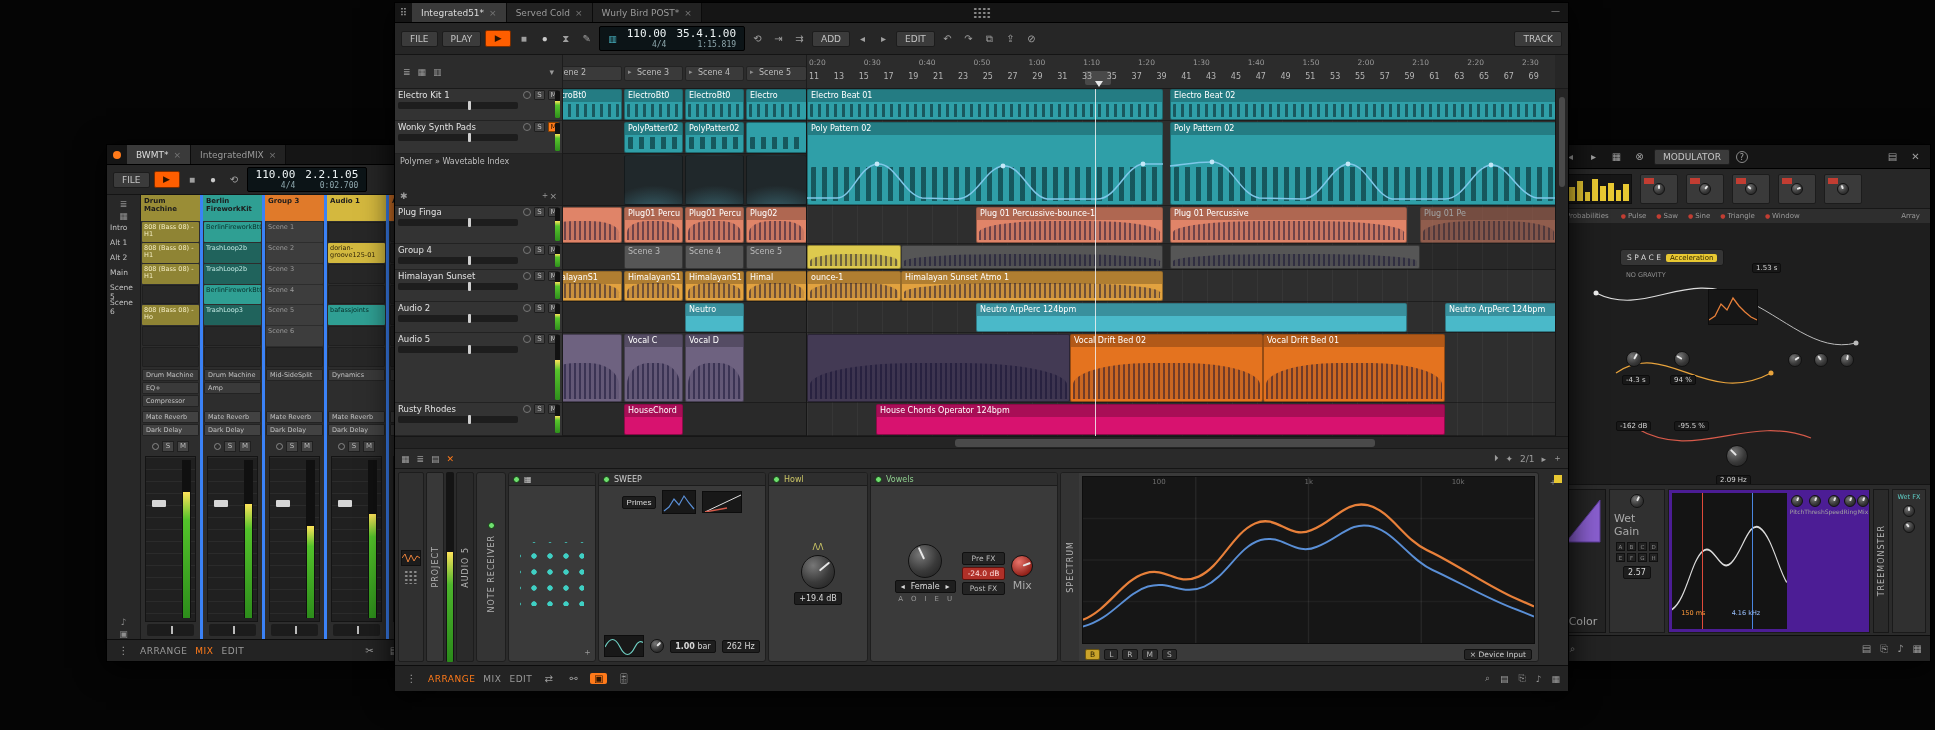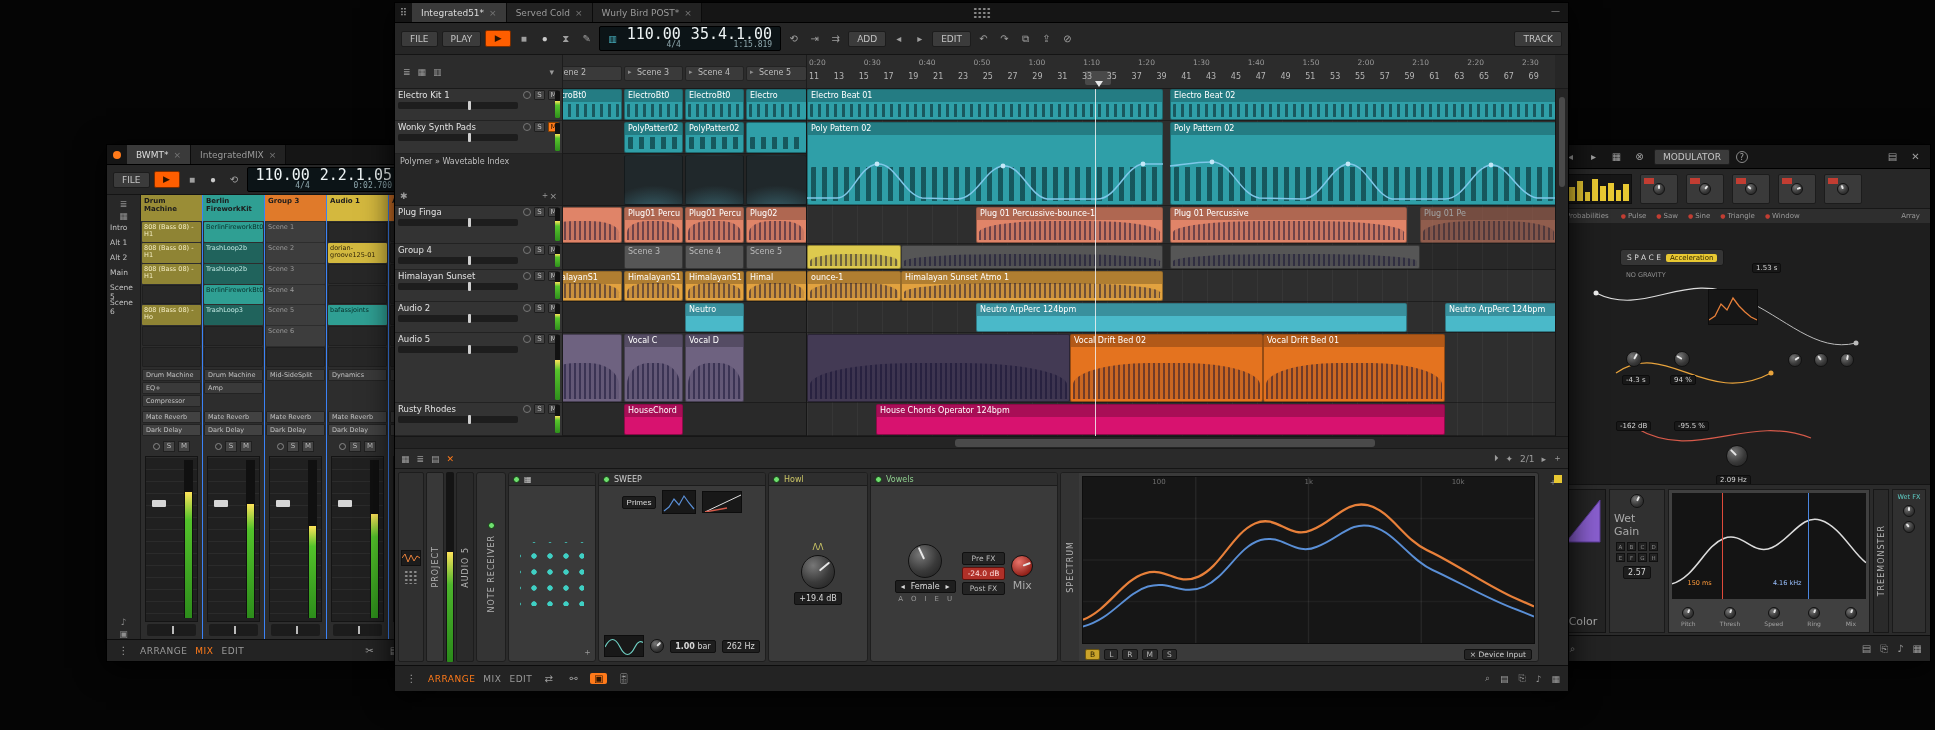--- a/index.html
+++ b/index.html
@@ -11,21 +11,21 @@
 .titlebar{display:flex;align-items:center;background:#151515;border-bottom:1px solid #000;color:#9a9a9a;font-size:9px;position:relative}
 .tab{display:flex;align-items:center;gap:5px;padding:0 9px;height:100%;background:#222;border-right:1px solid #0b0b0b;white-space:nowrap}
 .tab.active{background:#3a3a3a;color:#ddd}
 .tclose{color:#777;font-size:9px}
 .transport{display:flex;align-items:center;gap:4px;background:#262626;border-bottom:1px solid #141414;padding:0 6px}
 .tbtn{background:#3b3b3b;border:1px solid #1c1c1c;color:#c5c5c5;font-size:9px;padding:2px 8px;border-radius:2px;font-family:inherit}
 .playbtn{background:#ff5e00;border:1px solid #7a2d00;color:#2a1200;width:26px;height:17px;border-radius:2px;font-size:9px;line-height:1}
 .tico{color:#9f9f9f;background:none;border:none;width:17px;text-align:center;font-size:10px}
 .tico.rec{color:#c9c9c9}
 .display{background:#0c1417;border:1px solid #000;border-radius:2px;display:flex;gap:10px;padding:1px 8px;align-items:center}
-.disp-main{font-family:"DejaVu Sans Mono",monospace;font-size:15px;color:#eef4f5;text-align:right;line-height:12px}
+.disp-main{font-family:"DejaVu Sans Mono",monospace;font-size:11px;color:#eef4f5;text-align:right;line-height:12px}
 .disp-sub{font-family:"DejaVu Sans Mono",monospace;font-size:8px;color:#8fa8ae;text-align:right;line-height:9px}
 .dotgrid{width:18px;height:11px;background-image:radial-gradient(#8f8f8f 1px,transparent 1.3px);background-size:4.5px 4px}
 .vtext{writing-mode:vertical-rl;transform:rotate(180deg);font-size:8px;letter-spacing:1px;color:#b5b5b5;text-align:center}
 .knob{position:relative;border-radius:50%;background:radial-gradient(circle at 35% 30%,#777,#3a3a3a 55%,#242424 90%);border:1px solid #121212}
 .knob .ptr{position:absolute;inset:0}
 .knob .ptr::before{content:"";position:absolute;top:1px;left:50%;margin-left:-1px;width:2px;height:42%;background:#e6e6e6;border-radius:1px}
 .k34{width:34px;height:34px}.k22{width:22px;height:22px}.k16{width:16px;height:16px}.k14{width:14px;height:14px}.k12{width:12px;height:12px}
 .valbox{background:#1e1e1e;border:1px solid #101010;color:#d8d8d8;font-size:8px;padding:1px 4px;border-radius:2px;white-space:nowrap}
 .toolbar{display:flex;align-items:center;gap:8px;background:#232323;border-top:1px solid #0d0d0d;padding:0 8px}
 .vbtn{background:none;border:none;color:#9b9b9b;font-size:9px;letter-spacing:.5px;font-family:inherit}
@@ -127,21 +127,21 @@
 
 .win-left{left:106px;top:144px;width:306px;height:518px;z-index:1;background:#303030}
 .win-left .titlebar{height:20px}
 .windot{width:8px;height:8px;border-radius:50%;background:#ff7a1a;margin:0 6px}
 .win-left .transport{height:30px}
 .lw-body{position:absolute;left:0;top:50px;right:0;bottom:22px;display:flex;overflow:hidden}
 .lw-side{width:34px;background:#282828;border-right:1px solid #191919;display:flex;flex-direction:column;align-items:center;padding-top:4px;gap:2px}
 .lw-side .ic{color:#8f8f8f;font-size:9px}
 .lw-scene{font-size:7.5px;color:#c3c3c3;height:15px;width:100%;text-align:left;padding-left:3px}
 .lw-channels{flex:1;display:flex;overflow:hidden}
-.lw-ch{width:62px;min-width:62px;border-right:1px solid #3b82f6;display:flex;flex-direction:column;background:#2d2d2d}
+.lw-ch{width:62px;min-width:62px;border-right:3px solid #3b82f6;display:flex;flex-direction:column;background:#2d2d2d}
 .lw-ch-head{height:26px;font-size:7px;color:#1d1d1d;padding:2px 3px;font-weight:bold;overflow:hidden;line-height:8px}
 .lw-ch:nth-child(1) .lw-ch-head{background:#9a8d36}.lw-ch:nth-child(2) .lw-ch-head{background:#2f9f93}
 .lw-ch:nth-child(3) .lw-ch-head{background:#e07a2a}.lw-ch:nth-child(4) .lw-ch-head{background:#d4b83e}
 .lw-ch:nth-child(5) .lw-ch-head{background:#e07a2a}
 .lw-clips{height:147px;display:flex;flex-direction:column;gap:1px;padding:1px}
 .lc{height:20px;border-radius:1px;font-size:6.5px;line-height:7px;padding:2px 2px;overflow:hidden;color:#10201e}
 .lc-olive{background:#8f8434;color:#f4edc2}.lc-teal{background:#2f9f93;color:#06302b}
 .lc-tealdark{background:#20635c;color:#bfe8e2}.lc-scene{background:#3d3d3d;color:#9a9a9a}
 .lc-yellow{background:#d3b93f;color:#33270a}.lc-empty{background:#272727;border:1px solid #1f1f1f}
 .lw-devs{height:42px;padding:1px;display:flex;flex-direction:column;gap:1px}
@@ -185,21 +185,21 @@
 .rw-lower{position:absolute;left:0;top:340px;width:100%;height:152px;background:#2b2b2b;display:flex;gap:3px;padding:4px}
 .tm-purple{width:46px;background:#242424;border:1px solid #141414;display:flex;flex-direction:column;align-items:center;justify-content:space-between;padding:4px}
 .tm-list{width:72px;background:#303030;border:1px solid #1a1a1a;padding:2px;display:flex;flex-direction:column;gap:2px}
 .tm-list-h{color:#ff9a3a;font-size:7.5px}
 .tm-row{background:#1e1e1e;border:1px solid #101010;font-size:7px;color:#e0e0e0;padding:1px 3px;border-radius:1px}
 .tm-toggles{display:flex;gap:3px;margin-top:auto}
 .tm-toggles span{background:#262626;border:1px solid #121212;font-size:6.5px;padding:0 3px;color:#aaa;border-radius:1px}
 .tm-mid{width:56px;background:#303030;border:1px solid #1a1a1a;display:flex;flex-direction:column;align-items:center;gap:4px;padding:4px}
 .tm-pads{display:grid;grid-template-columns:repeat(4,1fr);gap:2px}
 .tm-pad{width:9px;height:9px;background:#222;border:1px solid #101010;color:#8a8a8a;font-size:5.5px;text-align:center;line-height:9px}
-.tm-eq{flex:1;background:#404040;border:1px solid #1a1a1a;position:relative;display:flex;flex-direction:column}
+.tm-eq{flex:1;background:#4c1d95;border:1px solid #1a1a1a;position:relative;display:flex;flex-direction:row}
 .eqdisp{flex:1;background:#141414;margin:3px;position:relative;overflow:hidden}
 .eq-red{position:absolute;left:26%;top:0;bottom:0;width:1px;background:#e04a3a}
 .eq-blue{position:absolute;left:70%;top:0;bottom:0;width:1px;background:#4a86e0}
 .eq-ml{position:absolute;left:8%;bottom:12px;color:#ff9a3a;font-size:6.5px}
 .eq-mr{position:absolute;left:52%;bottom:12px;color:#9ac1ff;font-size:6.5px}
 .tm-knobrow{height:30px;display:flex;align-items:center;justify-content:space-around}
 .tm-knob{display:flex;flex-direction:column;align-items:center;gap:1px;font-size:6px;color:#a2a2a2}
 .tm-name{width:16px;background:#2a2a2a;border:1px solid #171717;display:flex;align-items:center;justify-content:center}
 .wetfx{width:34px;background:#303030;border:1px solid #1a1a1a;display:flex;flex-direction:column;align-items:center;gap:4px;padding:3px;font-size:6.5px}
 .wetfx .hd{color:#5fd0c8}

